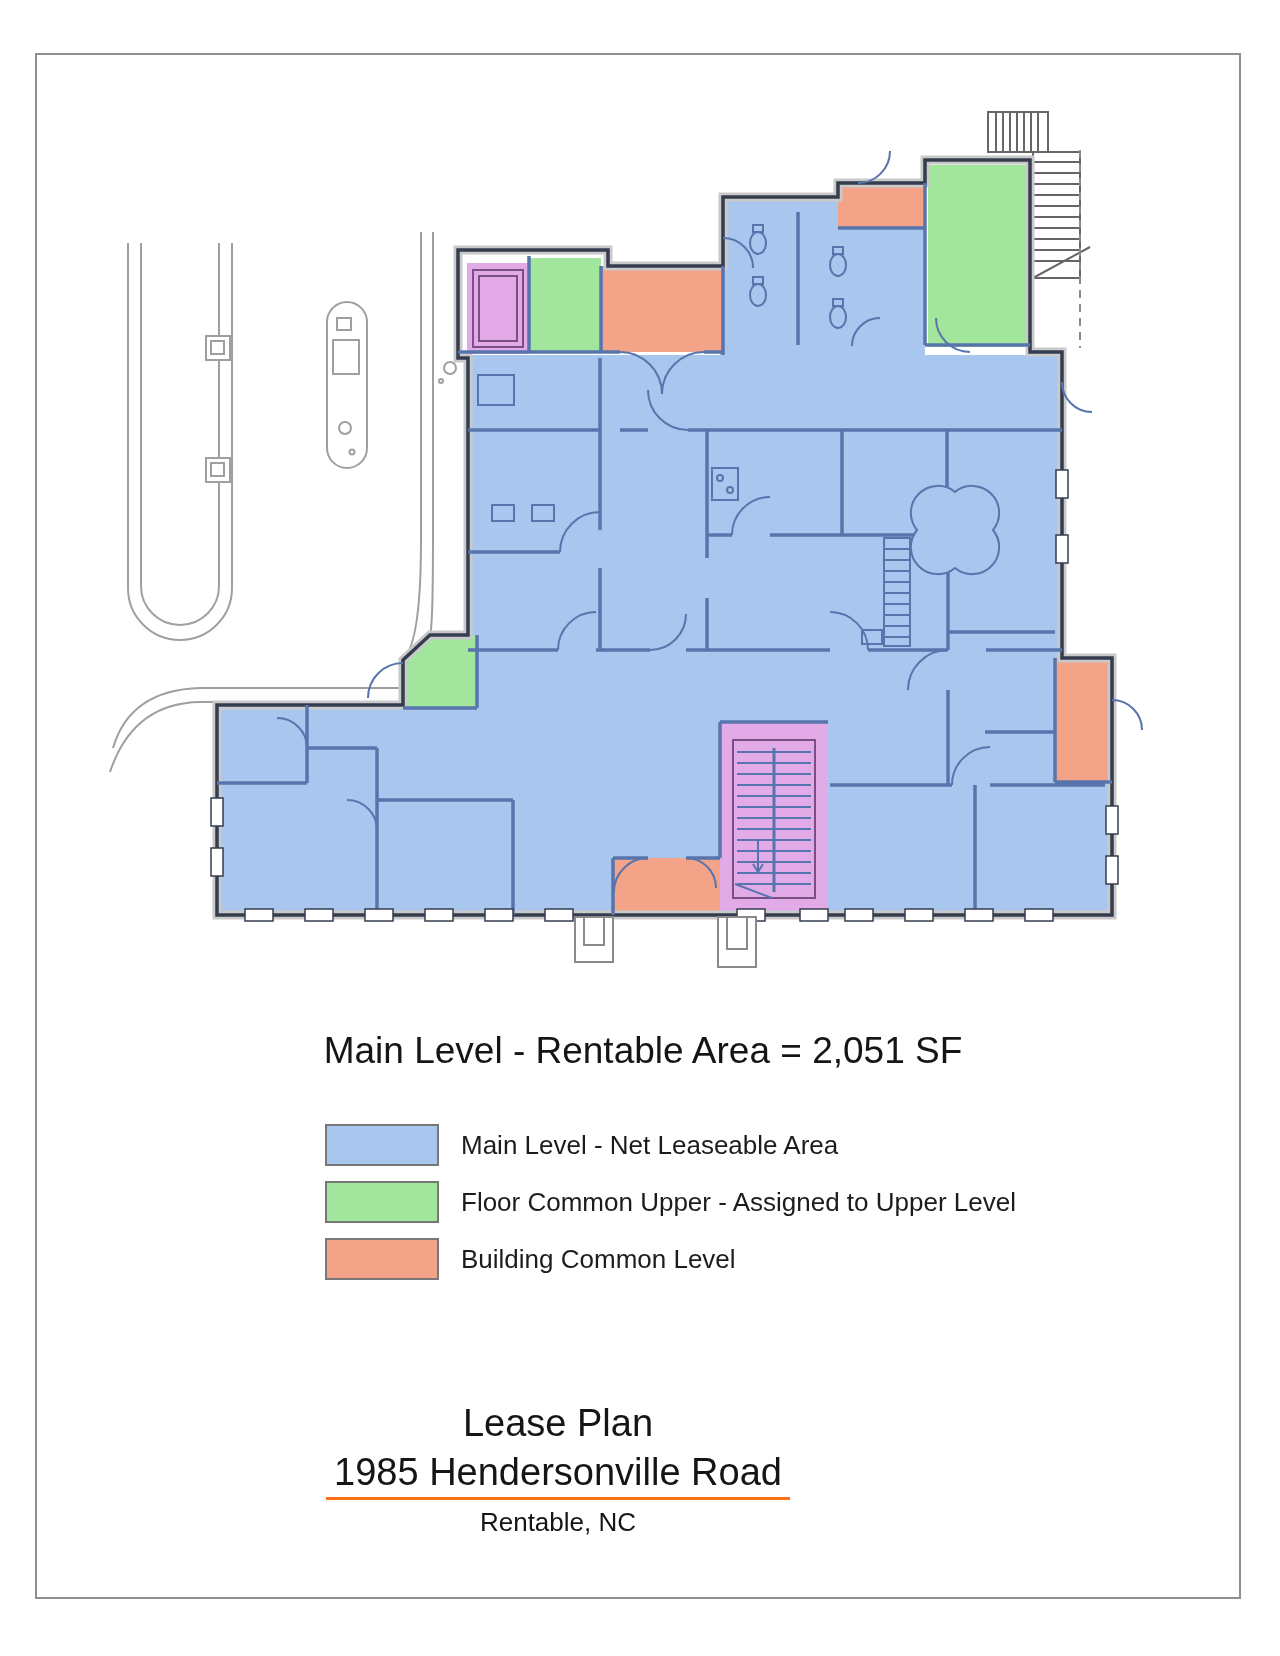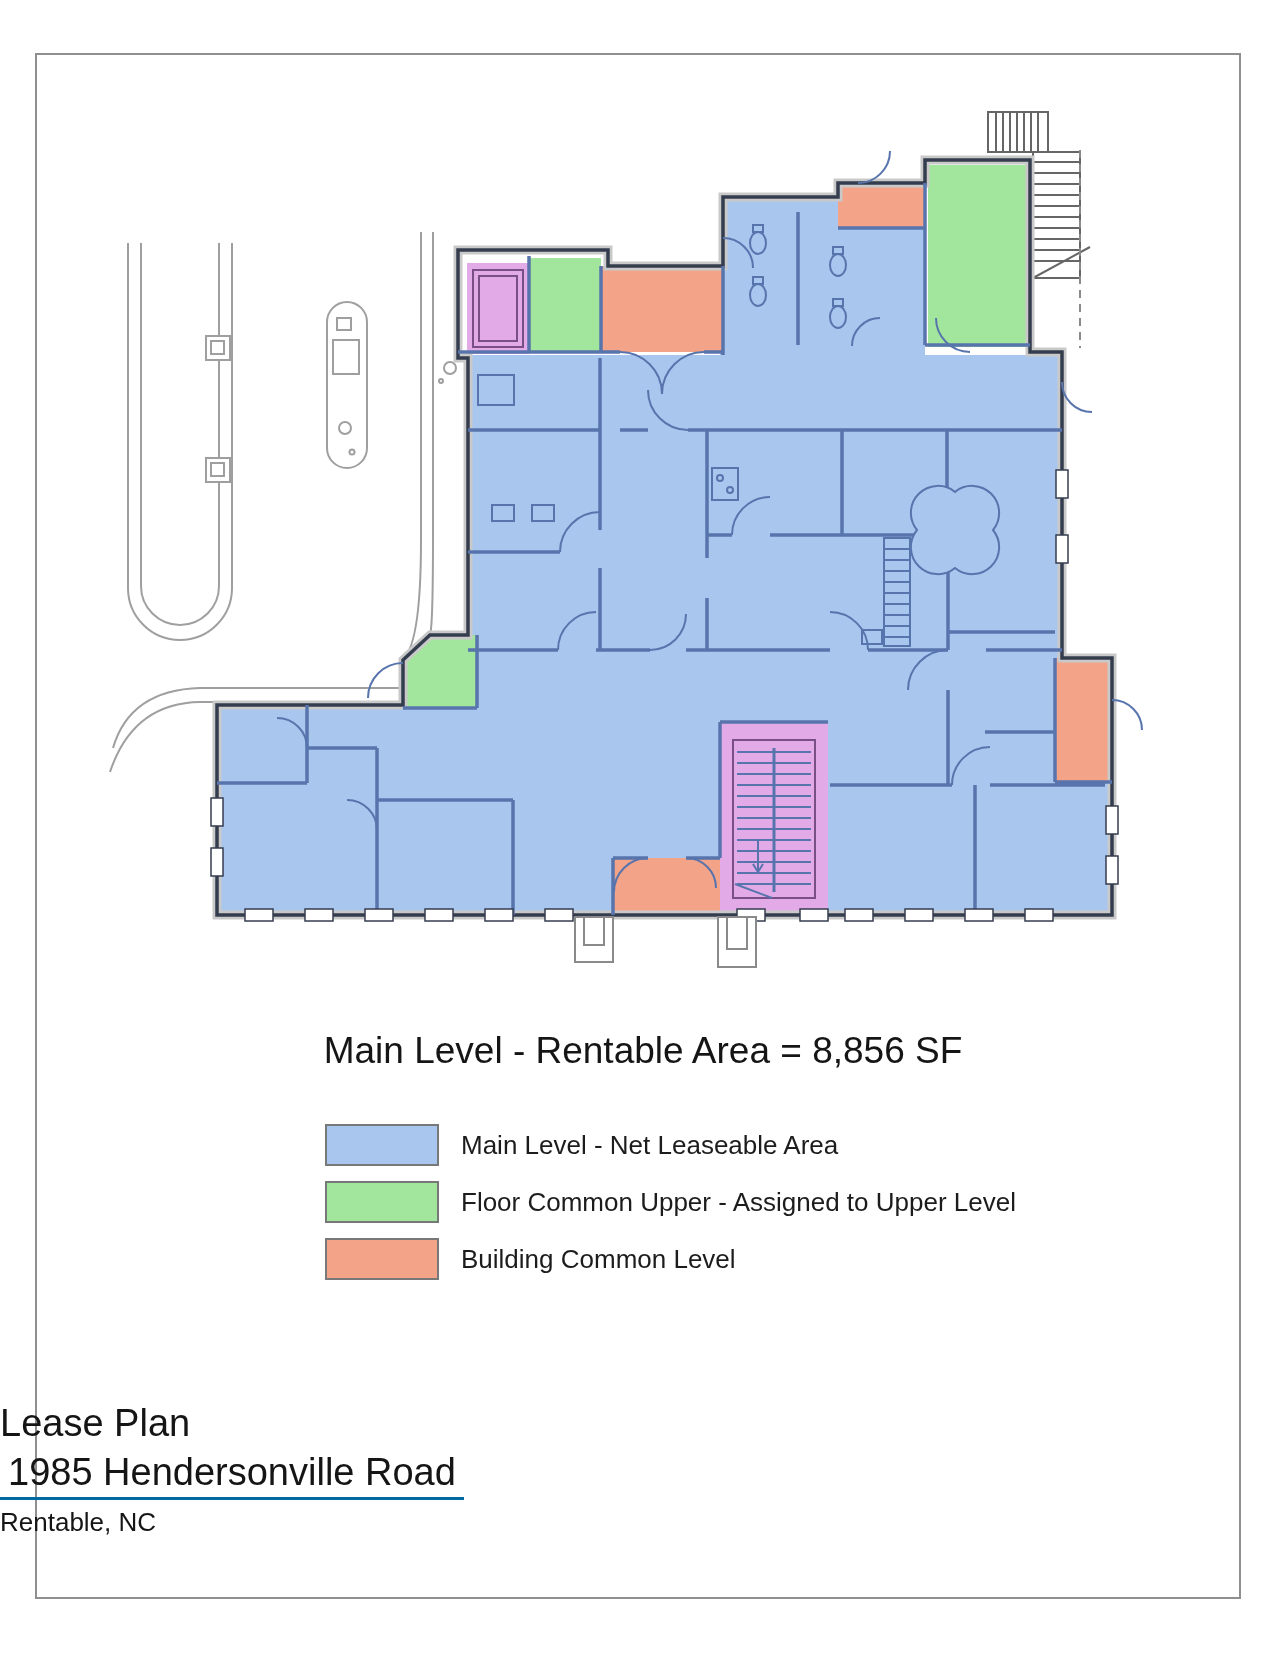--- a/index.html
+++ b/index.html
@@ -13,23 +13,23 @@
   }
   svg.plan{position:absolute;left:0;top:0;width:1280px;height:1010px;}
   .title-line{
     position:absolute;left:86px;top:1030px;width:1114px;text-align:center;
     font-size:37px;letter-spacing:0px;color:#151515;
   }
   .legend{position:absolute;left:325px;top:1125px;}
   .legend-row{display:flex;align-items:center;margin-bottom:17px;height:40px;}
   .swatch{width:110px;height:38px;border:2px solid #787878;box-sizing:content-box;flex:0 0 auto;}
   .legend-label{margin-left:22px;font-size:26px;color:#1c1c1c;white-space:nowrap;}
-  .footer{position:absolute;left:0px;top:1402px;width:1116px;}
+  .footer{position:absolute;left:0px;top:1402px;width:1116px;text-align:center;}
   .footer-line1{font-size:38px;color:#151515;}
-  .footer-line2{font-size:38px;color:#151515;display:inline-block;border-bottom:3px solid #0369a1;padding:2px 8px 3px 8px;margin-top:4px;}
+  .footer-line2{font-size:38px;color:#151515;display:inline-block;border-bottom:3px solid #f97316;padding:2px 8px 3px 8px;margin-top:4px;}
   .footer-line3{font-size:26px;color:#151515;margin-top:7px;}
 </style>
 </head>
 <body>
 
 <div class="page-border"></div>
 
 <svg class="plan" viewBox="0 0 1280 1010">
 
   <g fill="none" stroke="#9f9f9f" stroke-width="2">
@@ -198,21 +198,21 @@
     <rect x="532" y="505" width="22" height="16"></rect>
     <rect x="478" y="375" width="36" height="30"></rect>
     <g>
         <rect x="712" y="468" width="26" height="32"></rect>
         <circle cx="720" cy="478" r="3"></circle>
         <circle cx="730" cy="490" r="3"></circle>
       </g>
   </g>
 </svg>
 
-<div class="title-line">Main Level - Rentable Area = 8,856 SF</div>
+<div class="title-line">Main Level - Rentable Area = 2,051 SF</div>
 
 <div class="legend">
   <div class="legend-row">
     <div class="swatch" style="background: rgb(169, 198, 239);"></div>
     <div class="legend-label">Main Level - Net Leaseable Area</div>
   </div>
   <div class="legend-row">
     <div class="swatch" style="background: rgb(162, 229, 157);"></div>
     <div class="legend-label">Floor Common Upper - Assigned to Upper Level</div>
   </div>

